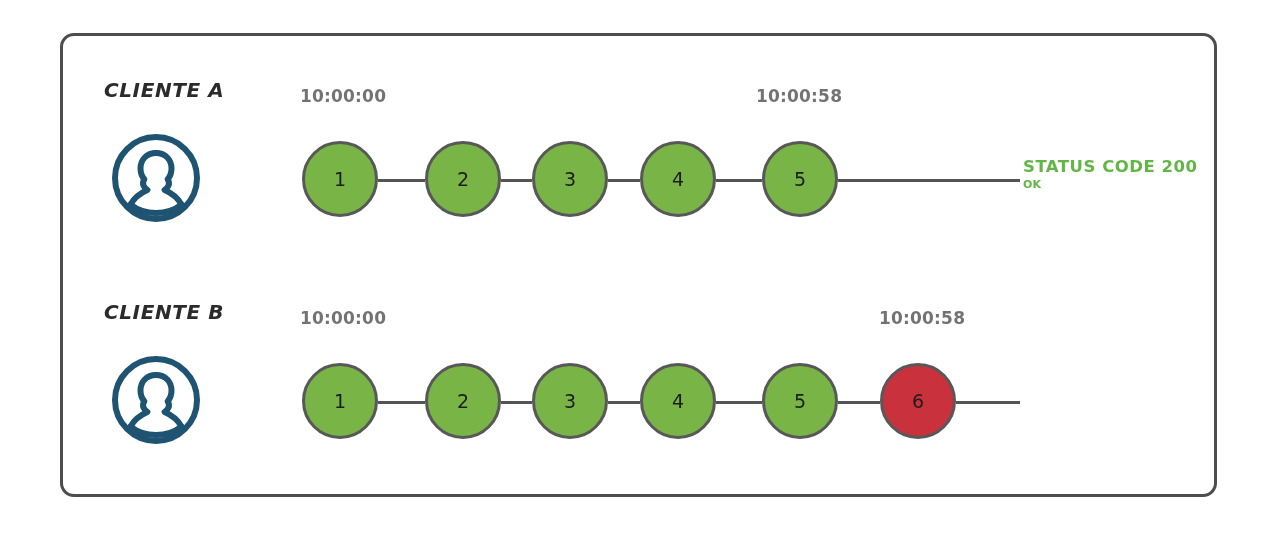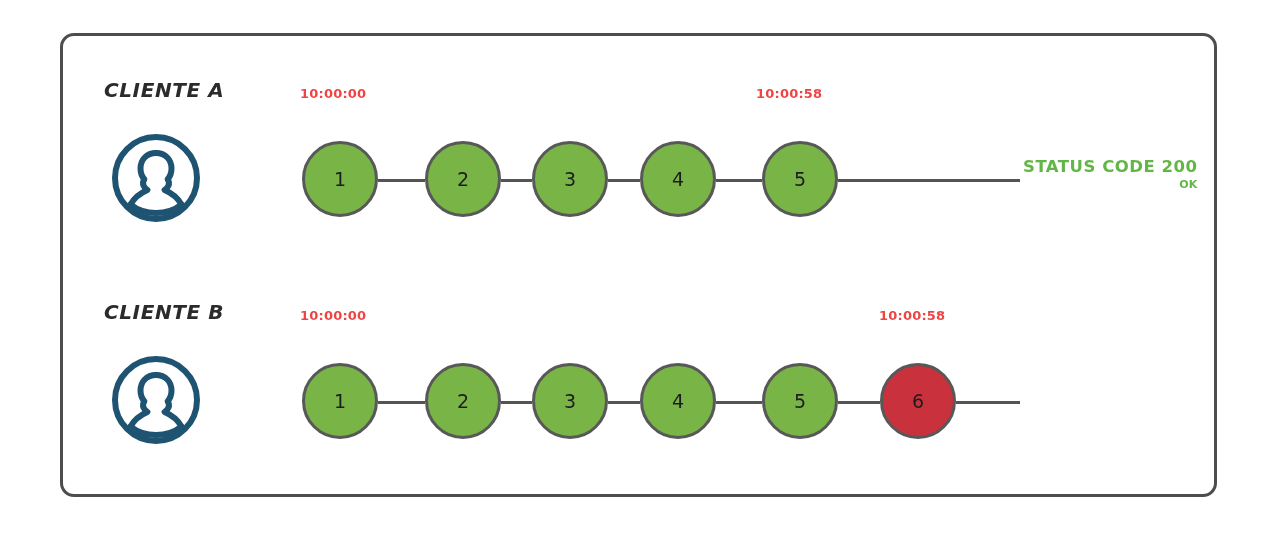--- a/index.html
+++ b/index.html
@@ -63,23 +63,23 @@
     left: 110px;
     top: 132px;
     width: 92px;
     height: 92px;
   }
 
   .timestamp {
     position: absolute;
     top: 86px;
     font-family: "DejaVu Sans", sans-serif;
-    font-size: 13px;
+    font-size: 17px;
     font-weight: bold;
-    color: #ef4444;
+    color: #737373;
     white-space: nowrap;
     letter-spacing: 0.2px;
   }
   .ts-start { left: 300px; }
   .ts-end-a { left: 756px; }
   .ts-end-b { left: 879px; }
 
   
   .chain {
     position: absolute;
@@ -109,21 +109,21 @@
     font-size: 19px;
     color: #1d1d1d;
     top: 0px;
   }
   .node.ok   { background: #79b447; }
   .node.fail { background: #c9323c; }
 
   
   .status {
     position: absolute;
-    text-align: right;
+    text-align: left;
     font-family: "DejaVu Sans", sans-serif;
     font-weight: 600;
     white-space: nowrap;
     line-height: 1.25;
   }
   .status .code {
     display: block;
     font-size: 16.5px;
     letter-spacing: 0.5px;
   }

